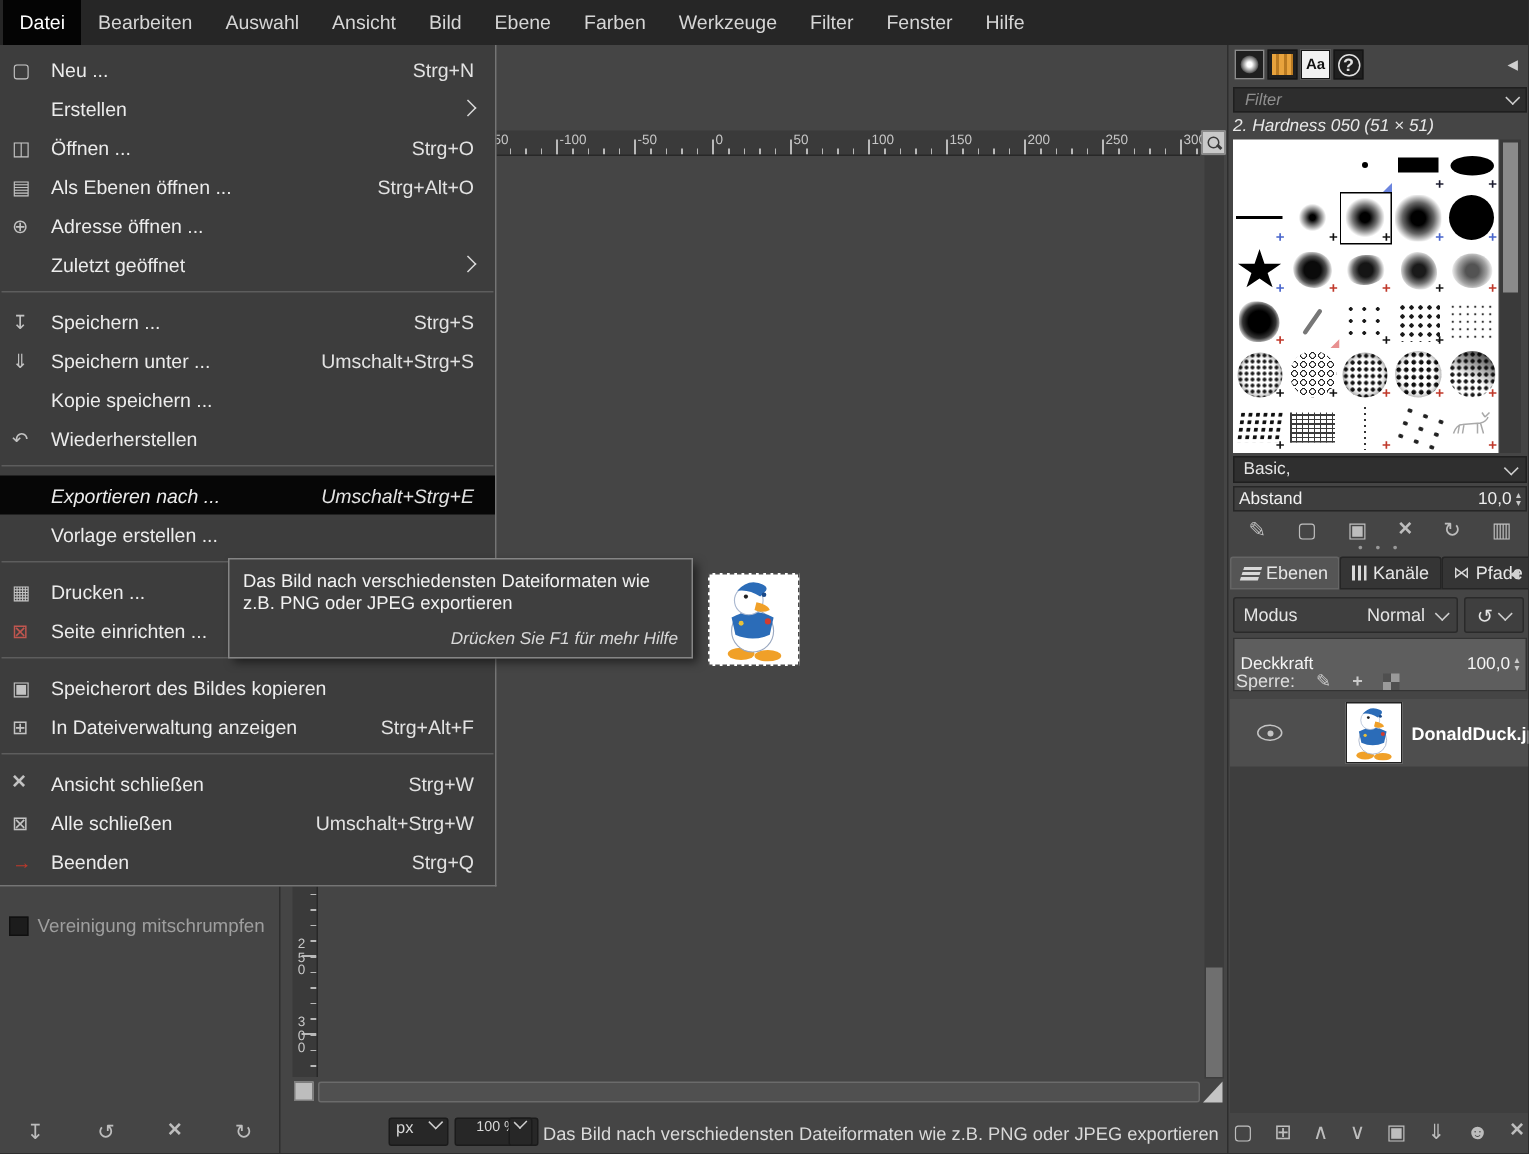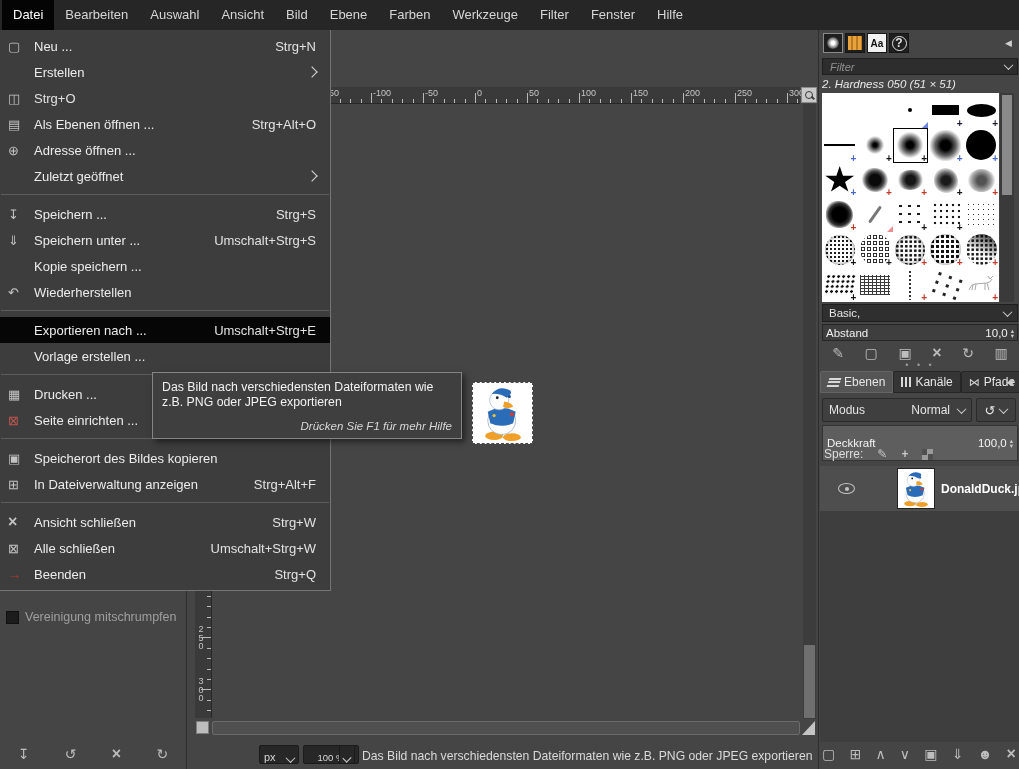--- a/index.html
+++ b/index.html
@@ -9,21 +9,21 @@
   .menubar{position:absolute;left:0;top:0;width:1019px;height:30px;background:#262626;
            display:flex;align-items:stretch;padding-left:2px;z-index:5;}
   .mb-item{padding:0 11px;line-height:30px;font-size:13px;color:#d6d6d6;cursor:default;}
   .mb-item.active{background:#040404;color:#ffffff;}
   
   .vsep{position:absolute;width:1px;background:#2e2e2e;}
   
   .file-menu{position:absolute;left:0;top:30px;width:330px;background:#3d3d3d;z-index:30;
              border-right:1px solid #757575;border-bottom:1px solid #757575;padding:3px 0;}
   .menu-row{height:26px;display:flex;align-items:center;padding:0 14px 0 8px;font-size:13px;color:#ececec;}
-  .menu-row.hl{background:#060606;}
+  .menu-row.hl{background:#060606;font-style:italic;}
   .mi-icon{width:26px;font-size:13px;color:#c3c3c3;text-align:left;}
   .mi-label{flex:1;white-space:nowrap;}
   .mi-right{white-space:nowrap;color:#e2e2e2;display:flex;align-items:center;}
   .menu-sep{height:1px;background:#5d5d5d;margin:5px 1px 6px 1px;}
   .chev-r{display:inline-block;width:7px;height:7px;border-right:1.6px solid #dadada;
           border-bottom:1.6px solid #dadada;transform:rotate(-45deg);}
   .chev{display:inline-block;width:6px;height:6px;border-right:1.6px solid #cfcfcf;
         border-bottom:1.6px solid #cfcfcf;transform:rotate(45deg) translate(-1px,-1px);}
   
   .tooltip{position:absolute;left:152px;top:372px;width:290px;background:#3f3f3f;z-index:40;
@@ -70,21 +70,21 @@
   .v-scroll{position:absolute;left:803px;top:104px;width:13px;height:615px;background:#3c3c3c;z-index:1;}
   .v-thumb{position:absolute;left:1px;top:541px;width:11px;height:73px;background:#6f6f6f;}
   .h-scroll{position:absolute;left:212px;top:721px;width:588px;height:14px;background:#505050;
            border:1px solid #6b6b6b;border-radius:2px;box-sizing:border-box;z-index:1;}
   .nav-btn{position:absolute;left:802px;top:721px;width:0;height:0;
            border-left:13px solid transparent;border-bottom:14px solid #c4c4c4;z-index:1;}
   .corner-btn{position:absolute;left:196px;top:721px;width:13px;height:13px;background:#bdbdbd;
            border:1px solid #7d7d7d;box-sizing:border-box;z-index:1;}
   
   .sb-dd{position:absolute;height:19px;background:#272727;border:1px solid #1b1b1b;border-radius:2px;
-         box-sizing:border-box;display:flex;align-items:flex-end;justify-content:space-between;
+         box-sizing:border-box;display:flex;align-items:flex-start;justify-content:space-between;
          padding:0 4px;color:#d8d8d8;}
   .sb-unit{left:259px;top:745px;width:40px;font-size:11px;}
   .sb-zoom{left:303px;top:745px;width:56px;font-size:9.5px;justify-content:center;}
   .sb-zoomchev{left:339px;top:745px;width:16px;justify-content:center;}
   .sb-msg{position:absolute;left:362px;top:749px;font-size:12.2px;color:#dadada;white-space:nowrap;}
   
   .rp-tabs{position:absolute;left:823px;top:33px;display:flex;gap:2px;}
   .rp-tab{width:20px;height:20px;background:#1f1f1f;border:1px solid #161616;box-sizing:border-box;
           display:flex;align-items:center;justify-content:center;}
   .rp-tab.sel{border-color:#8a8a8a;}
@@ -517,20 +517,21 @@
       </div>
       <div class="menu-row">
         <div class="mi-icon"></div>
         <div class="mi-label">Erstellen</div>
         <div class="mi-right">
           <div class="chev-r"></div>
         </div>
       </div>
       <div class="menu-row">
         <div class="mi-icon">◫</div>
+        <div class="mi-label">Öffnen ...</div>
         <div class="mi-right">Strg+O</div>
       </div>
       <div class="menu-row">
         <div class="mi-icon">▤</div>
         <div class="mi-label">Als Ebenen öffnen ...</div>
         <div class="mi-right">Strg+Alt+O</div>
       </div>
       <div class="menu-row">
         <div class="mi-icon">⊕</div>
         <div class="mi-label">Adresse öffnen ...</div>

